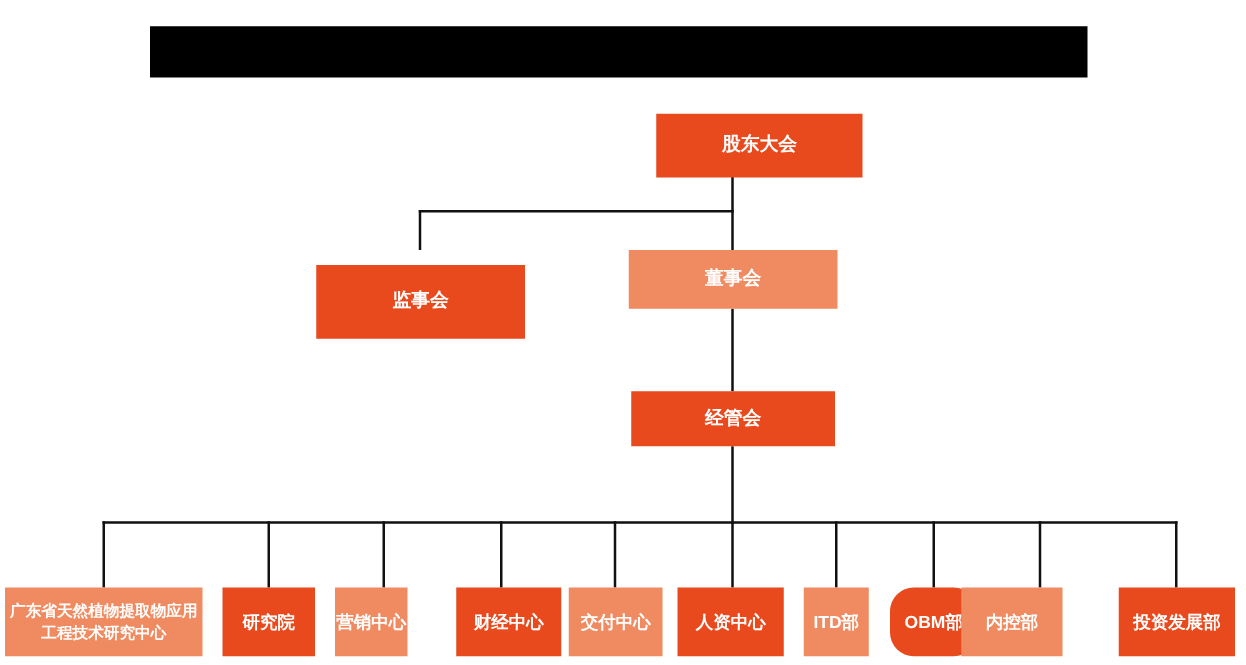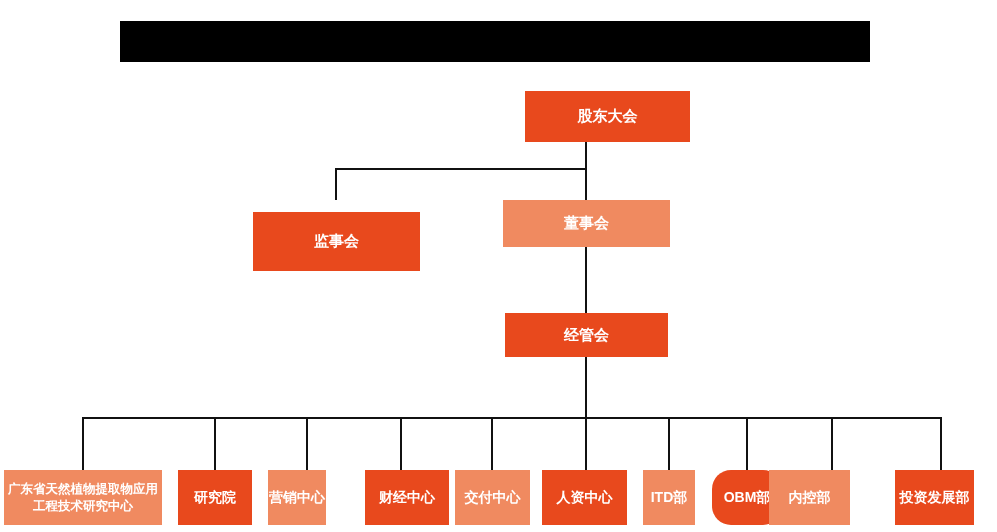--- a/index.html
+++ b/index.html
@@ -37,21 +37,21 @@
   .row4{top:470px;height:55px;font-size:14px;}
   .n-gd-center{left:4px;width:158px;font-size:12.5px;padding:3px 4px;}
   .n-research{left:178px;width:74px;}
   .n-marketing{left:268px;width:58px;}
   .n-finance{left:365px;width:84px;}
   .n-delivery{left:455px;width:75px;}
   .n-hr{left:542px;width:85px;}
   .n-itd{left:643px;width:52px;}
   .n-obm{left:712px;width:70px;border-radius:19px;}
   .n-internal{left:756px;width:81px;margin-left:13px;}
-  .n-investment{left:895px;width:79px;}
+  .n-investment{left:895px;width:93px;}
 </style>
 </head>
 <body>
 
 <div class="canvas">
 
   <div class="title-bar"></div>
 
   <div class="line" style="left:585px;top:138px;width:2px;height:62px;"></div>
   <div class="line" style="left:335px;top:168px;width:252px;height:2px;"></div>

